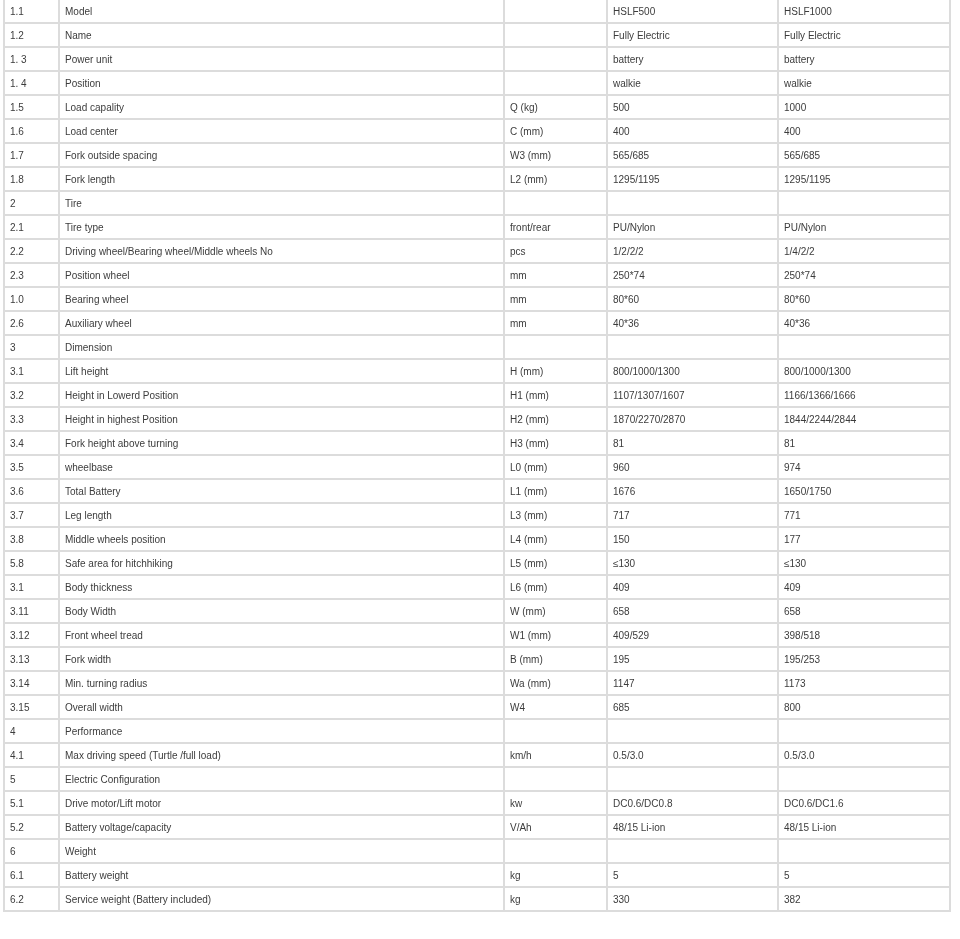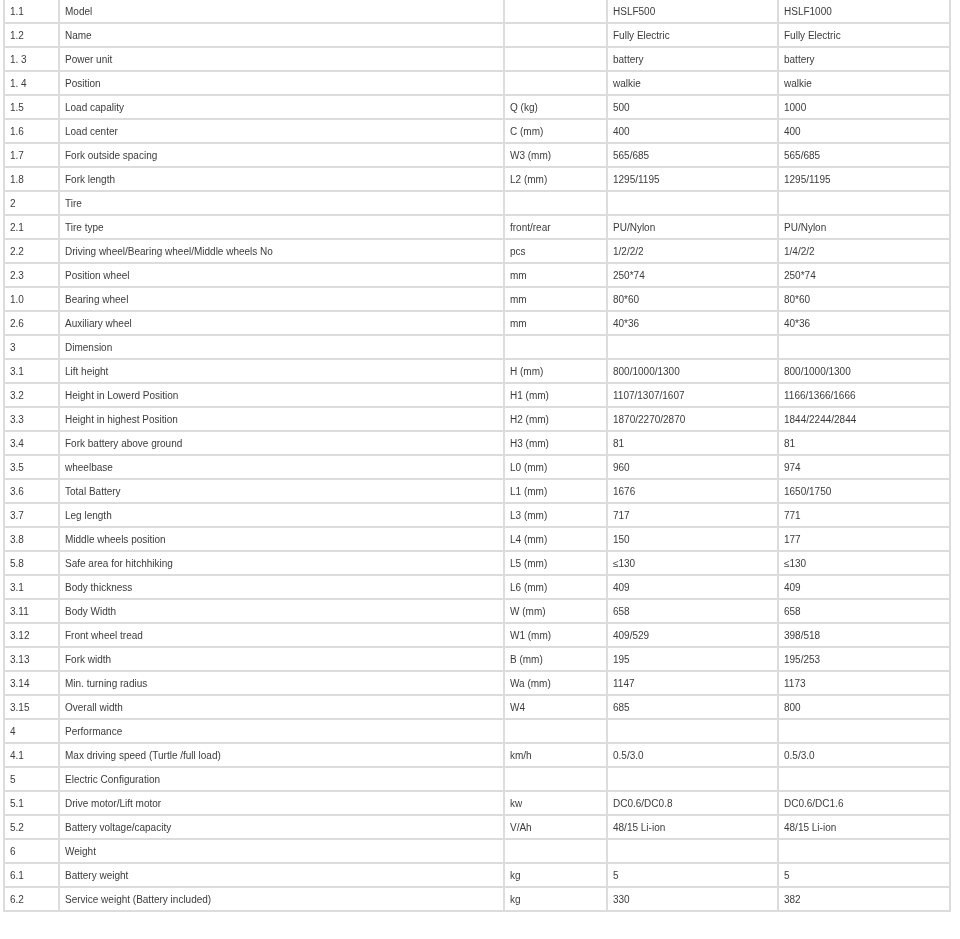--- a/index.html
+++ b/index.html
@@ -175,21 +175,21 @@
       </tr>
       <tr>
         <td>3.3</td>
         <td>Height in highest Position</td>
         <td>H2 (mm)</td>
         <td>1870/2270/2870</td>
         <td>1844/2244/2844</td>
       </tr>
       <tr>
         <td>3.4</td>
-        <td>Fork battery above ground</td>
+        <td>Fork height above turning</td>
         <td>H3 (mm)</td>
         <td>81</td>
         <td>81</td>
       </tr>
       <tr>
         <td>3.5</td>
         <td>wheelbase</td>
         <td>L0 (mm)</td>
         <td>960</td>
         <td>974</td>

